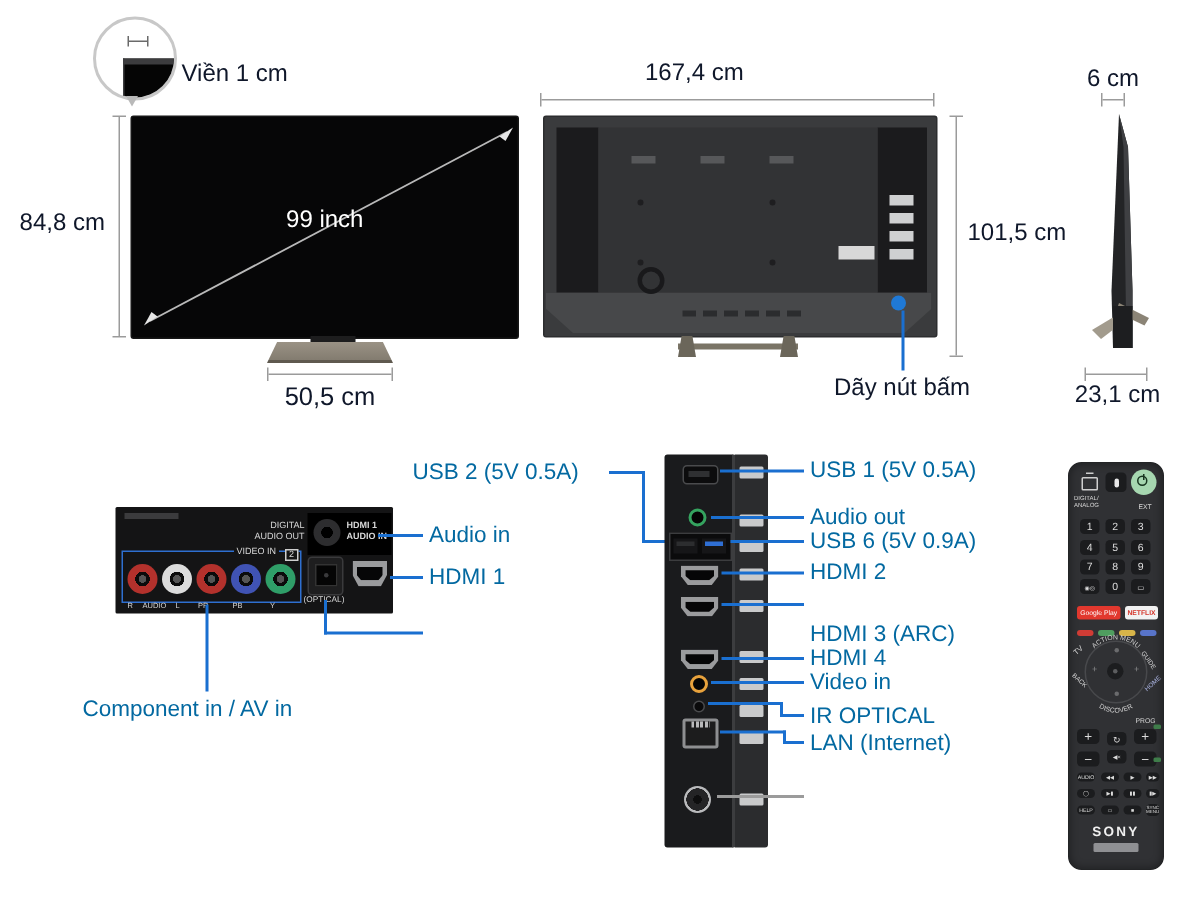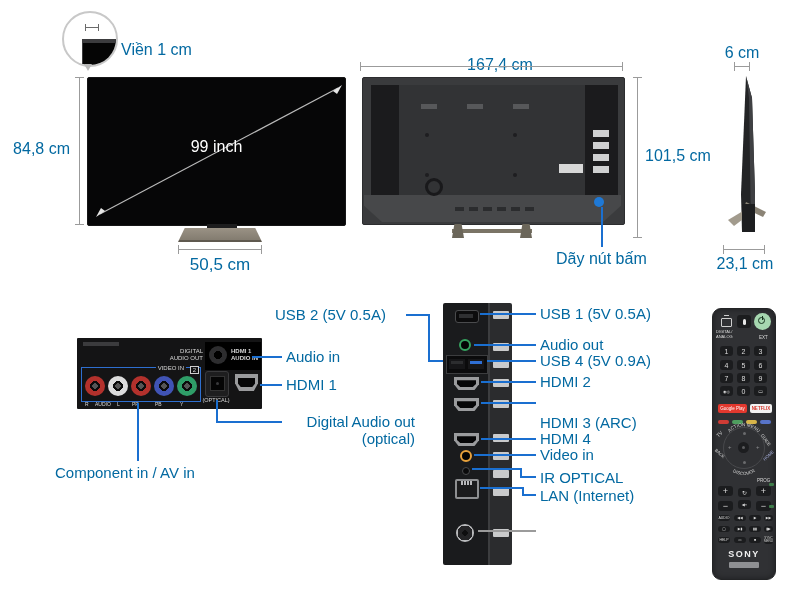--- a/index.html
+++ b/index.html
@@ -1,19 +1,19 @@
 <!DOCTYPE html>
 <html><head>
 <meta charset="utf-8">
 <style>
   html,body{margin:0;padding:0;background:#fff;}
   #canvas{position:relative;width:800px;height:600px;background:#fff;overflow:hidden;
           font-family:"Liberation Sans",sans-serif;}
   .abs{position:absolute;}
-  .dimtxt{color:#0369a1;font-size:16px;}
+  .dimtxt{color:#0f172a;font-size:16px;}
   .lbl{color:#0369a1;font-size:15px;line-height:17px;}
   .bluline{background:#1a6fd0;}
   .grayline{background:#9b9b9b;}
   
   .dimh{display:flex;align-items:center;height:9px;}
   .dimh .cap{width:1px;height:9px;background:#9b9b9b;}
   .dimh .ln{flex:1;height:1px;background:#9b9b9b;}
   .dimv{display:flex;flex-direction:column;align-items:center;width:9px;}
   .dimv .cap{height:1px;width:9px;background:#9b9b9b;}
   .dimv .ln{flex:1;width:1px;background:#9b9b9b;}
@@ -57,21 +57,21 @@
   <div class="abs" style="left:207px;top:224px;width:30px;height:6px;background:#1d1d1e;"></div>
   <div class="abs" style="left:178px;top:228px;width:84px;height:12px;background:linear-gradient(#9a9285,#837c70);clip-path:polygon(8% 0,92% 0,100% 100%,0 100%);border-bottom:2px solid #5f594f;"></div>
 
   <div class="abs dimh" style="left:178px;top:245px;width:84px;">
     <div class="cap"></div>
       <div class="ln"></div>
       <div class="cap"></div>
   </div>
   <div class="abs dimtxt" style="left:170px;top:255px;width:100px;text-align:center;font-size:17px;">50,5 cm</div>
 
-  <div class="abs dimtxt" style="left:430px;top:56px;width:140px;text-align:center;">167,4 cm</div>
+  <div class="abs dimtxt" style="left:430px;top:40px;width:140px;text-align:left;">167,4 cm</div>
   <div class="abs dimh" style="left:360px;top:62px;width:263px;">
     <div class="cap"></div>
       <div class="ln"></div>
       <div class="cap"></div>
   </div>
 
   <div class="abs" style="left:362px;top:77px;width:261px;height:146px;background:#3a3b3d;border-radius:2px;border:1px solid #2c2d2f;">
     <div class="abs" style="left:8px;top:7px;width:28px;height:110px;background:#1b1b1d;"></div>
     <div class="abs" style="left:222px;top:7px;width:33px;height:110px;background:#1b1b1d;"></div>
     <div class="abs" style="left:36px;top:7px;width:186px;height:110px;background:#323335;"></div>
@@ -171,24 +171,20 @@
   <div class="abs bluline" style="left:428px;top:360px;width:20px;height:2px;"></div>
 
   <div class="abs bluline" style="left:252px;top:356px;width:30px;height:2px;"></div>
   <div class="abs lbl" style="left:286px;top:348px;">Audio in</div>
 
   <div class="abs bluline" style="left:260px;top:384px;width:22px;height:2px;"></div>
   <div class="abs lbl" style="left:286px;top:376px;">HDMI 1</div>
 
   <div class="abs bluline" style="left:216px;top:400px;width:2px;height:23px;"></div>
   <div class="abs bluline" style="left:216px;top:421px;width:66px;height:2px;"></div>
-  <div class="abs lbl" style="left:285px;top:413px;width:130px;text-align:right;">
-    <div>Digital Audio out</div>
-    <div>(optical)</div>
-  </div>
 
   <div class="abs bluline" style="left:137px;top:403px;width:2px;height:58px;"></div>
   <div class="abs lbl" style="left:55px;top:464px;">Component in / AV in</div>
 
   <div class="abs" style="left:443px;top:303px;width:45px;height:262px;background:#1a1b1d;border-right:2px solid #3c3d3f;border-radius:2px 0 0 2px;">
     <div class="abs" style="left:12px;top:7px;width:22px;height:11px;border:1px solid #4a4b4d;border-radius:3px;background:#0c0c0d;">
       <div class="abs" style="left:3px;top:3px;width:14px;height:4px;background:#2f3032;"></div>
     </div>
     <div class="abs" style="left:16px;top:36px;width:12px;height:12px;border-radius:50%;border:2px solid #35a35f;background:#050505;box-sizing:border-box;"></div>
     <div class="abs" style="left:3px;top:52px;width:40px;height:17px;background:#0b0b0c;border:1px solid #3c3d3f;">
@@ -229,21 +225,21 @@
     <div class="wbox" style="top:226px;"></div>
   </div>
 
   <div class="abs bluline" style="left:480px;top:313px;width:56px;height:2px;"></div>
   <div class="abs lbl" style="left:540px;top:305px;">USB 1 (5V 0.5A)</div>
 
   <div class="abs bluline" style="left:474px;top:344px;width:62px;height:2px;"></div>
   <div class="abs lbl" style="left:540px;top:336px;">Audio out</div>
 
   <div class="abs bluline" style="left:487px;top:360px;width:49px;height:2px;"></div>
-  <div class="abs lbl" style="left:540px;top:352px;">USB 4 (5V 0.9A)</div>
+  <div class="abs lbl" style="left:540px;top:352px;">USB 6 (5V 0.9A)</div>
 
   <div class="abs bluline" style="left:481px;top:381px;width:55px;height:2px;"></div>
   <div class="abs lbl" style="left:540px;top:373px;">HDMI 2</div>
 
   <div class="abs bluline" style="left:481px;top:402px;width:55px;height:2px;"></div>
   <div class="abs lbl" style="left:540px;top:394px;margin-top:20px;">HDMI 3 (ARC)</div>
 
   <div class="abs bluline" style="left:481px;top:438px;width:55px;height:2px;"></div>
   <div class="abs lbl" style="left:540px;top:430px;">HDMI 4</div>
 

